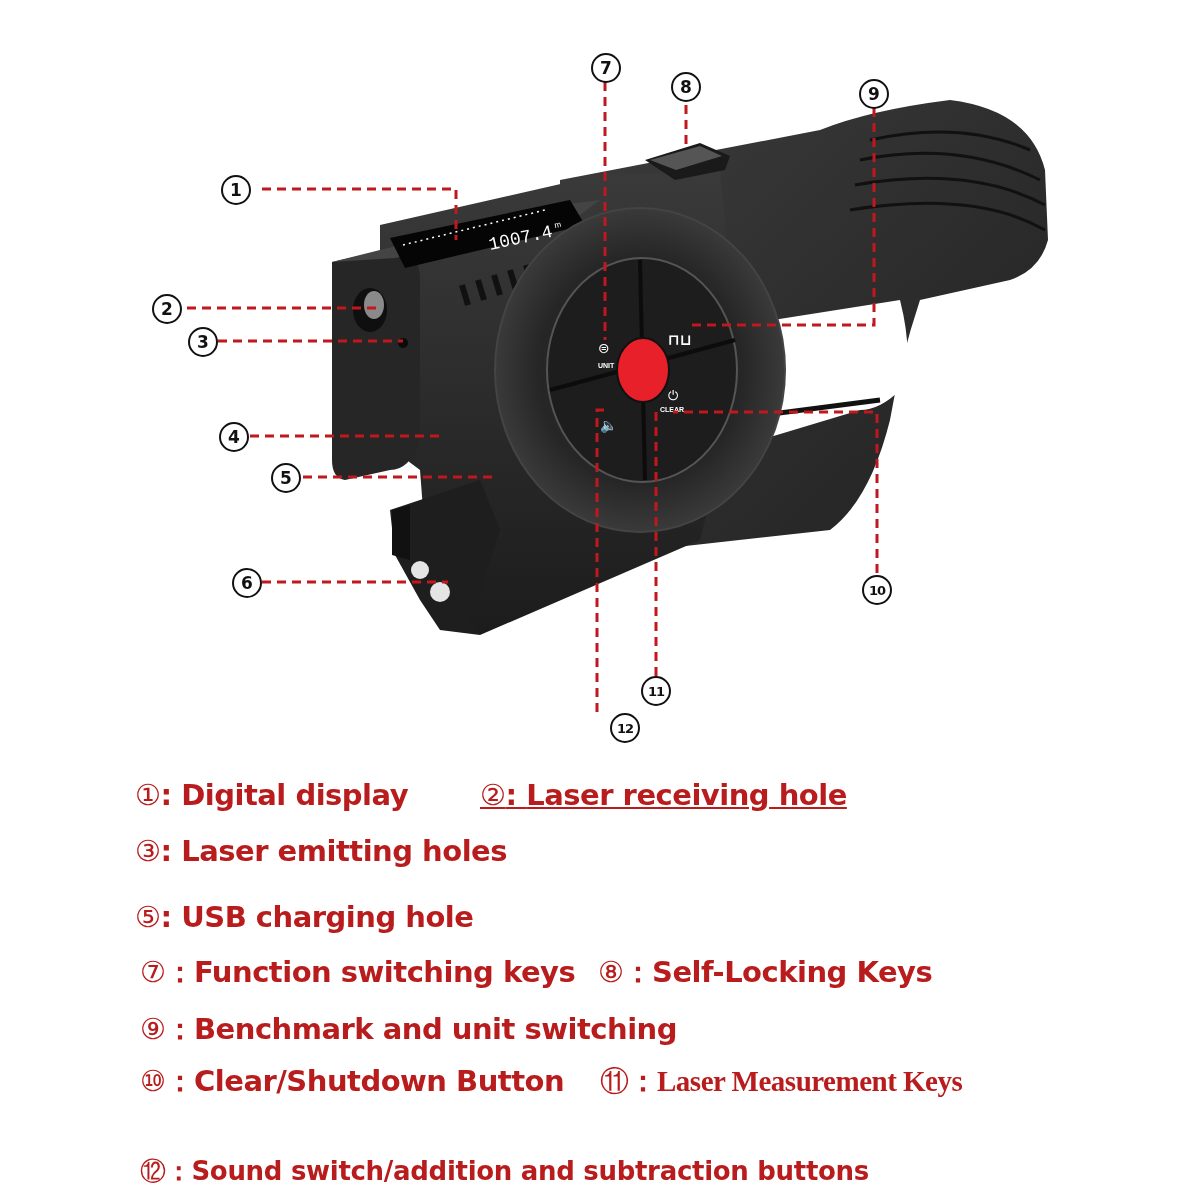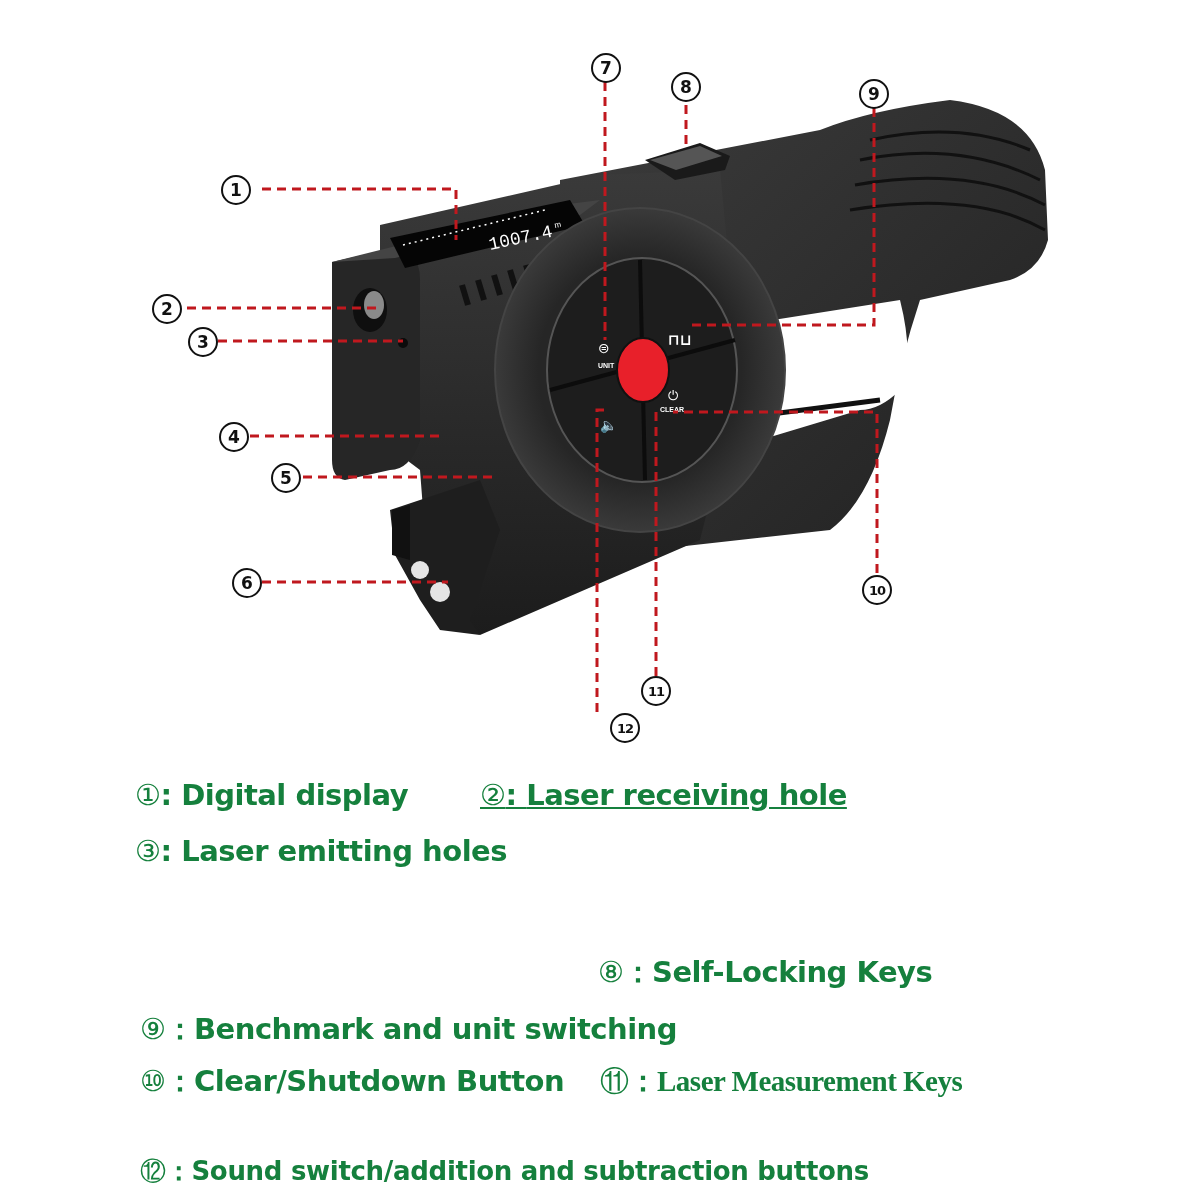--- a/index.html
+++ b/index.html
@@ -4,21 +4,21 @@
 <style>
   html, body { margin:0; padding:0; background:#ffffff; }
   body { width:1200px; height:1200px; position:relative; overflow:hidden;
          font-family: "Liberation Sans", "DejaVu Sans", sans-serif; }
   #stage { position:absolute; left:0; top:0; width:1200px; height:760px; }
   .callout { position:absolute; width:30px; height:30px; border:2.5px solid #111; border-radius:50%;
              box-sizing:border-box; background:#fff; display:flex; align-items:center; justify-content:center;
              font-weight:bold; font-size:17px; color:#111; font-family:"DejaVu Sans", sans-serif; }
   .callout.small { font-size:13px; letter-spacing:-1px; }
   .legend { position:absolute; left:0; top:760px; width:1200px; height:440px; }
-  .leg { position:absolute; font-weight:bold; font-size:29px; color:#15803d; white-space:nowrap;
+  .leg { position:absolute; font-weight:bold; font-size:29px; color:#b91c1c; white-space:nowrap;
          font-family:"DejaVu Sans", sans-serif; letter-spacing:-0.5px; }
   .leg .num { font-weight:normal; }
   .leg.heavy { font-size:26px; font-weight:900; letter-spacing:-0.3px; }
 </style>
 </head>
 <body>
 
 <div id="stage">
   <svg width="1200" height="760" viewBox="0 0 1200 760">
     <defs>
@@ -147,20 +147,26 @@
 <div class="legend">
   <div class="leg" style="left:135px;top:18px;">
     <span class="num">①</span><span>: </span><span>Digital display</span>
   </div>
   <div class="leg" style="left:480px;top:18px;text-decoration:underline;">
     <span class="num">②</span><span>: </span><span>Laser receiving hole</span>
   </div>
   <div class="leg" style="left:135px;top:74px;">
     <span class="num">③</span><span>: </span><span>Laser emitting holes</span>
   </div>
+  <div class="leg" style="left:135px;top:140px;">
+    <span class="num">⑤</span><span>: </span><span>USB charging hole</span>
+  </div>
+  <div class="leg" style="left:140px;top:193px;">
+    <span class="num">⑦</span><span>：</span><span>Function switching keys</span>
+  </div>
   <div class="leg" style="left:598px;top:193px;">
     <span class="num">⑧</span><span>：</span><span>Self-Locking Keys</span>
   </div>
   <div class="leg" style="left:140px;top:250px;text-align:center;">
     <span class="num">⑨</span><span>：</span><span>Benchmark and unit switching</span>
   </div>
   <div class="leg" style="left:140px;top:302px;">
     <span class="num">⑩</span><span>：</span><span>Clear/Shutdown Button</span>
   </div>
   <div class="leg" style="left:600px;top:302px;font-family:Liberation Serif, serif;">

